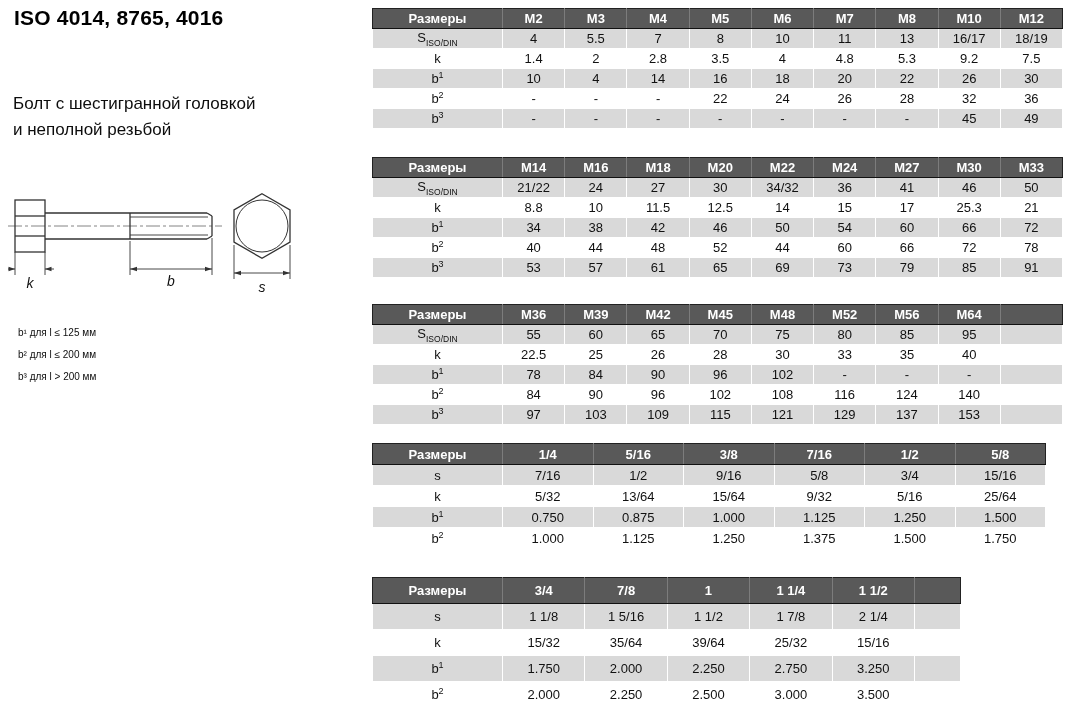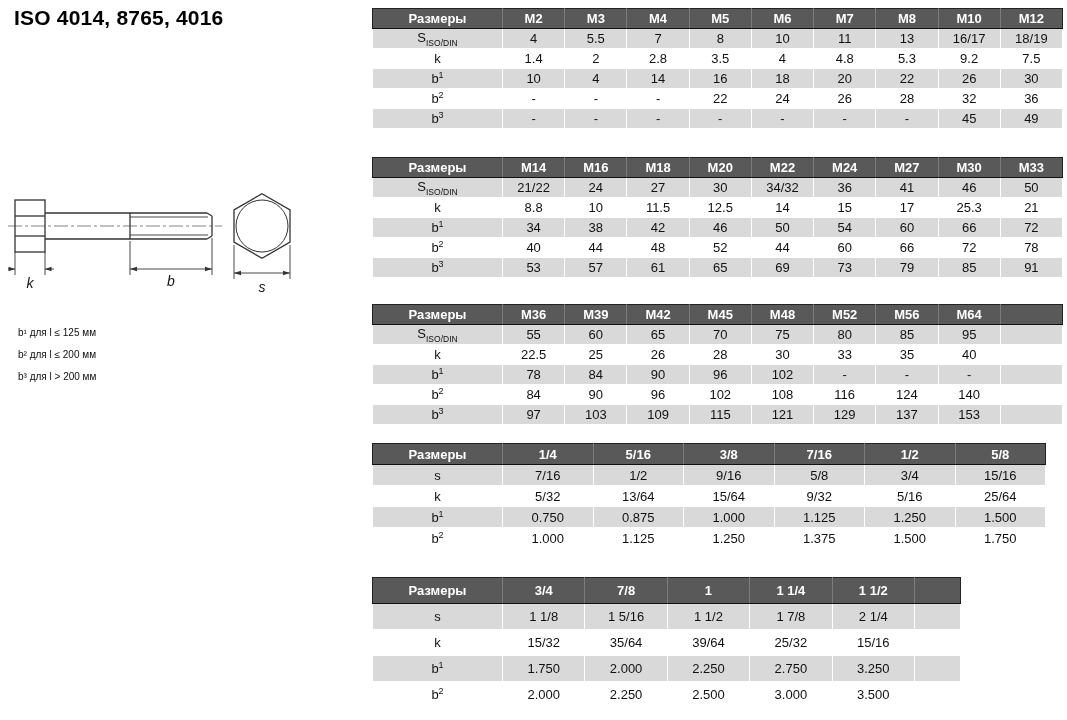--- a/index.html
+++ b/index.html
@@ -46,20 +46,22 @@
   .spec-table sub { font-size:8.5px; }
   .spec-table sup { font-size:9px; }
 </style>
 </head>
 <body>
 
 <div class="page">
 
   <div class="title" id="title1">ISO 4014, 8765, 4016</div>
 
+  <div class="subtitle-line" id="subtitle1">Болт с шестигранной головкой</div>
+  <div class="subtitle-line" id="subtitle2">и неполной резьбой</div>
 
   <svg class="drawing" width="330" height="112" viewBox="0 0 330 112">
 
     <line x1="0" y1="36" x2="214" y2="36" stroke="#666" stroke-width="0.8" stroke-dasharray="14 3 3 3"></line>
     <g stroke="#333" stroke-width="1.3" fill="none">
 
       <rect x="7" y="10" width="30" height="52"></rect>
       <line x1="7" y1="26" x2="37" y2="26"></line>
       <line x1="7" y1="46" x2="37" y2="46"></line>
 

